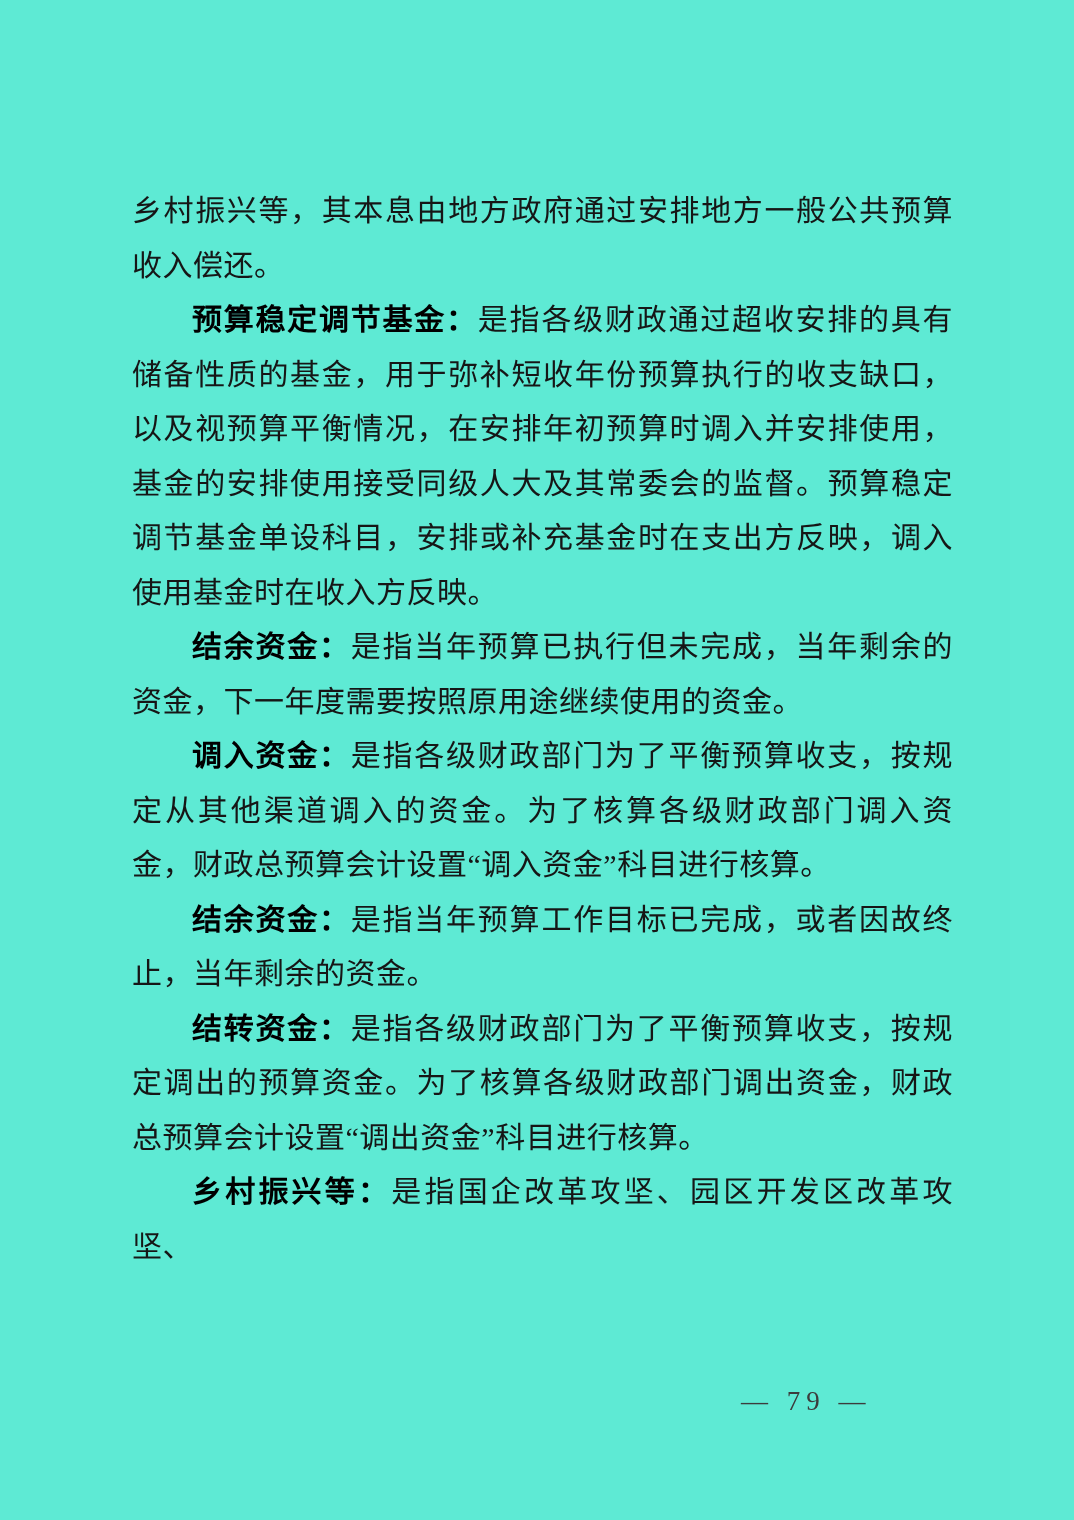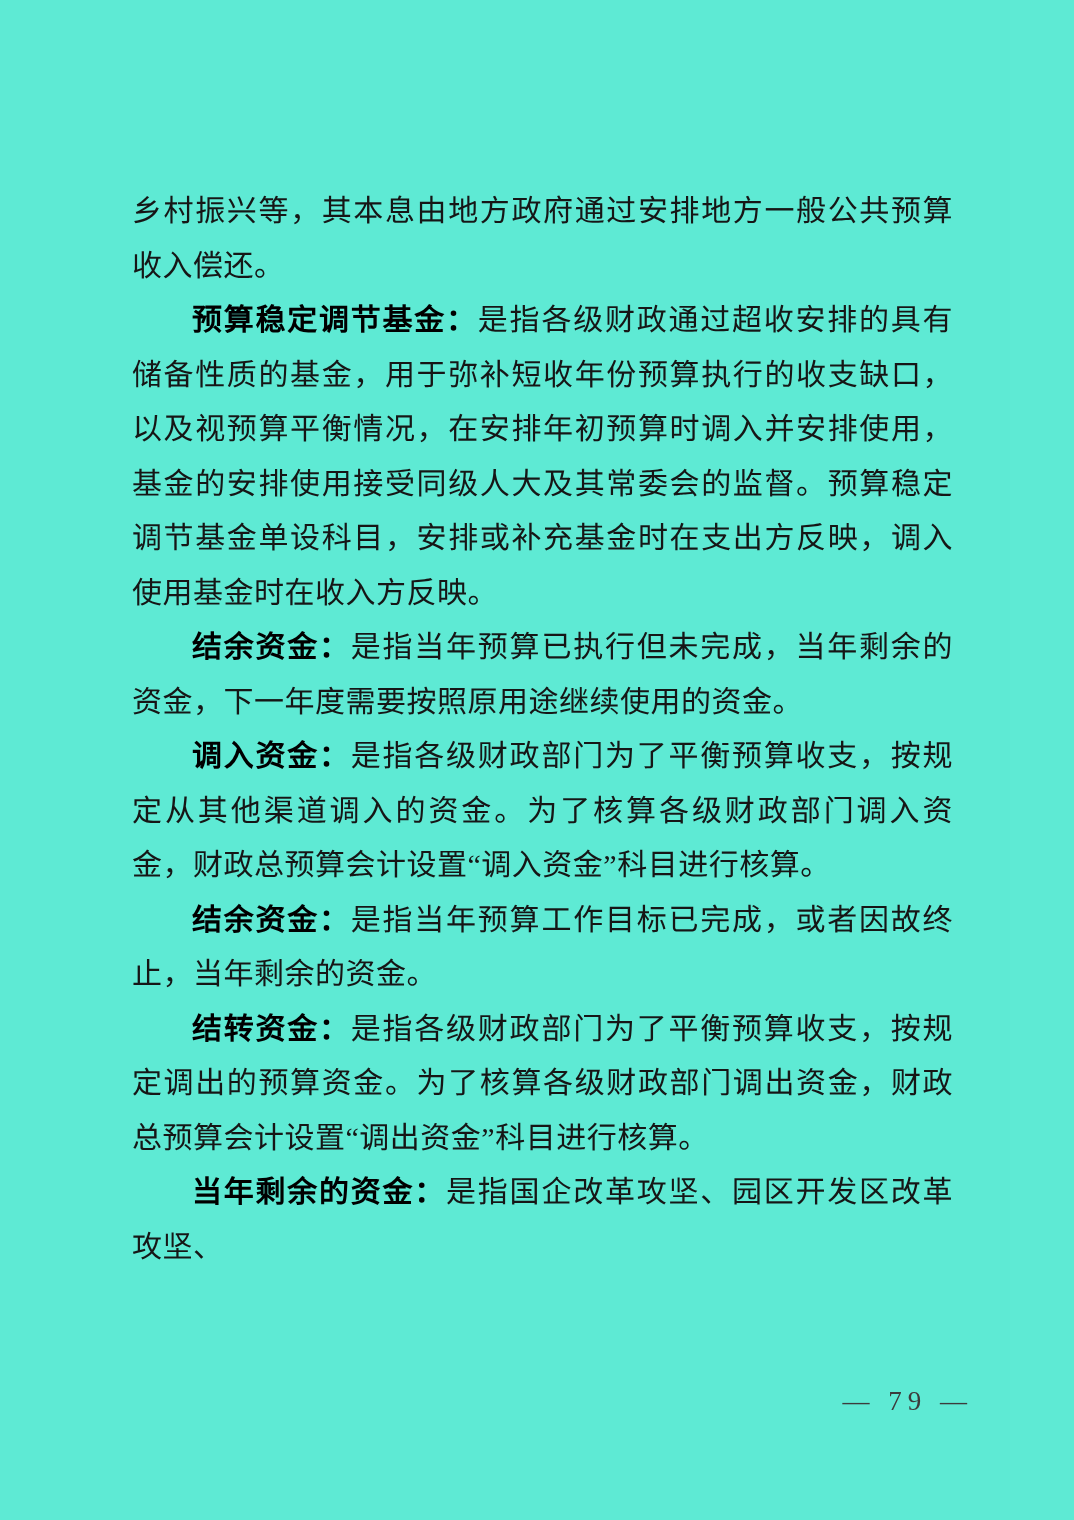--- a/index.html
+++ b/index.html
@@ -45,24 +45,24 @@
     top: 1386px;
     left: 0;
     width: 1074px;
     text-align: center;
     font-size: 27px;
     color: #3c3c3c;
     letter-spacing: 6px;
   }
   .footer-page-number .inner {
     position: relative;
-    left: 326px;
+    left: 314px;
     width: 220px;
     display: inline-block;
-    text-align: right;
+    text-align: left;
   }
 </style>
 </head>
 <body>
 
 <div class="page">
 
   <div class="text-block">
 
     <p class="continuation"><span class="term"></span><span>乡村振兴等，其本息由地方政府通过安排地方一般公共预算收入偿还。</span></p>
@@ -71,21 +71,21 @@
 
     <p><span class="term">结余资金：</span><span>是指当年预算已执行但未完成，当年剩余的资金，下一年度需要按照原用途继续使用的资金。</span></p>
 
     <p><span class="term">调入资金：</span><span>是指各级财政部门为了平衡预算收支，按规定从其他渠道调入的资金。为了核算各级财政部门调入资金，财政总预算会计设置“调入资金”科目进行核算。</span></p>
 
     <p><span class="term">结余资金：</span><span>是指当年预算工作目标已完成，或者因故终止，当年剩余的资金。</span></p>
 
     <p><span class="term">结转资金：</span><span>是指各级财政部门为了平衡预算收支，按规定调出的预算资金。为了核算各级财政部门调出资金，财政总预算会计设置“调出资金”科目进行核算。</span></p>
 
 
-    <p><span class="term">当年剩余的资金：</span><span>是指国企改革攻坚、园区开发区改革攻坚、</span></p>
+    <p><span class="term">乡村振兴等：</span><span>是指国企改革攻坚、园区开发区改革攻坚、</span></p>
 
   </div>
 
   <div class="footer-page-number">
     <span class="inner">— 79 —</span>
   </div>
 
 </div>
 
 </body></html>

